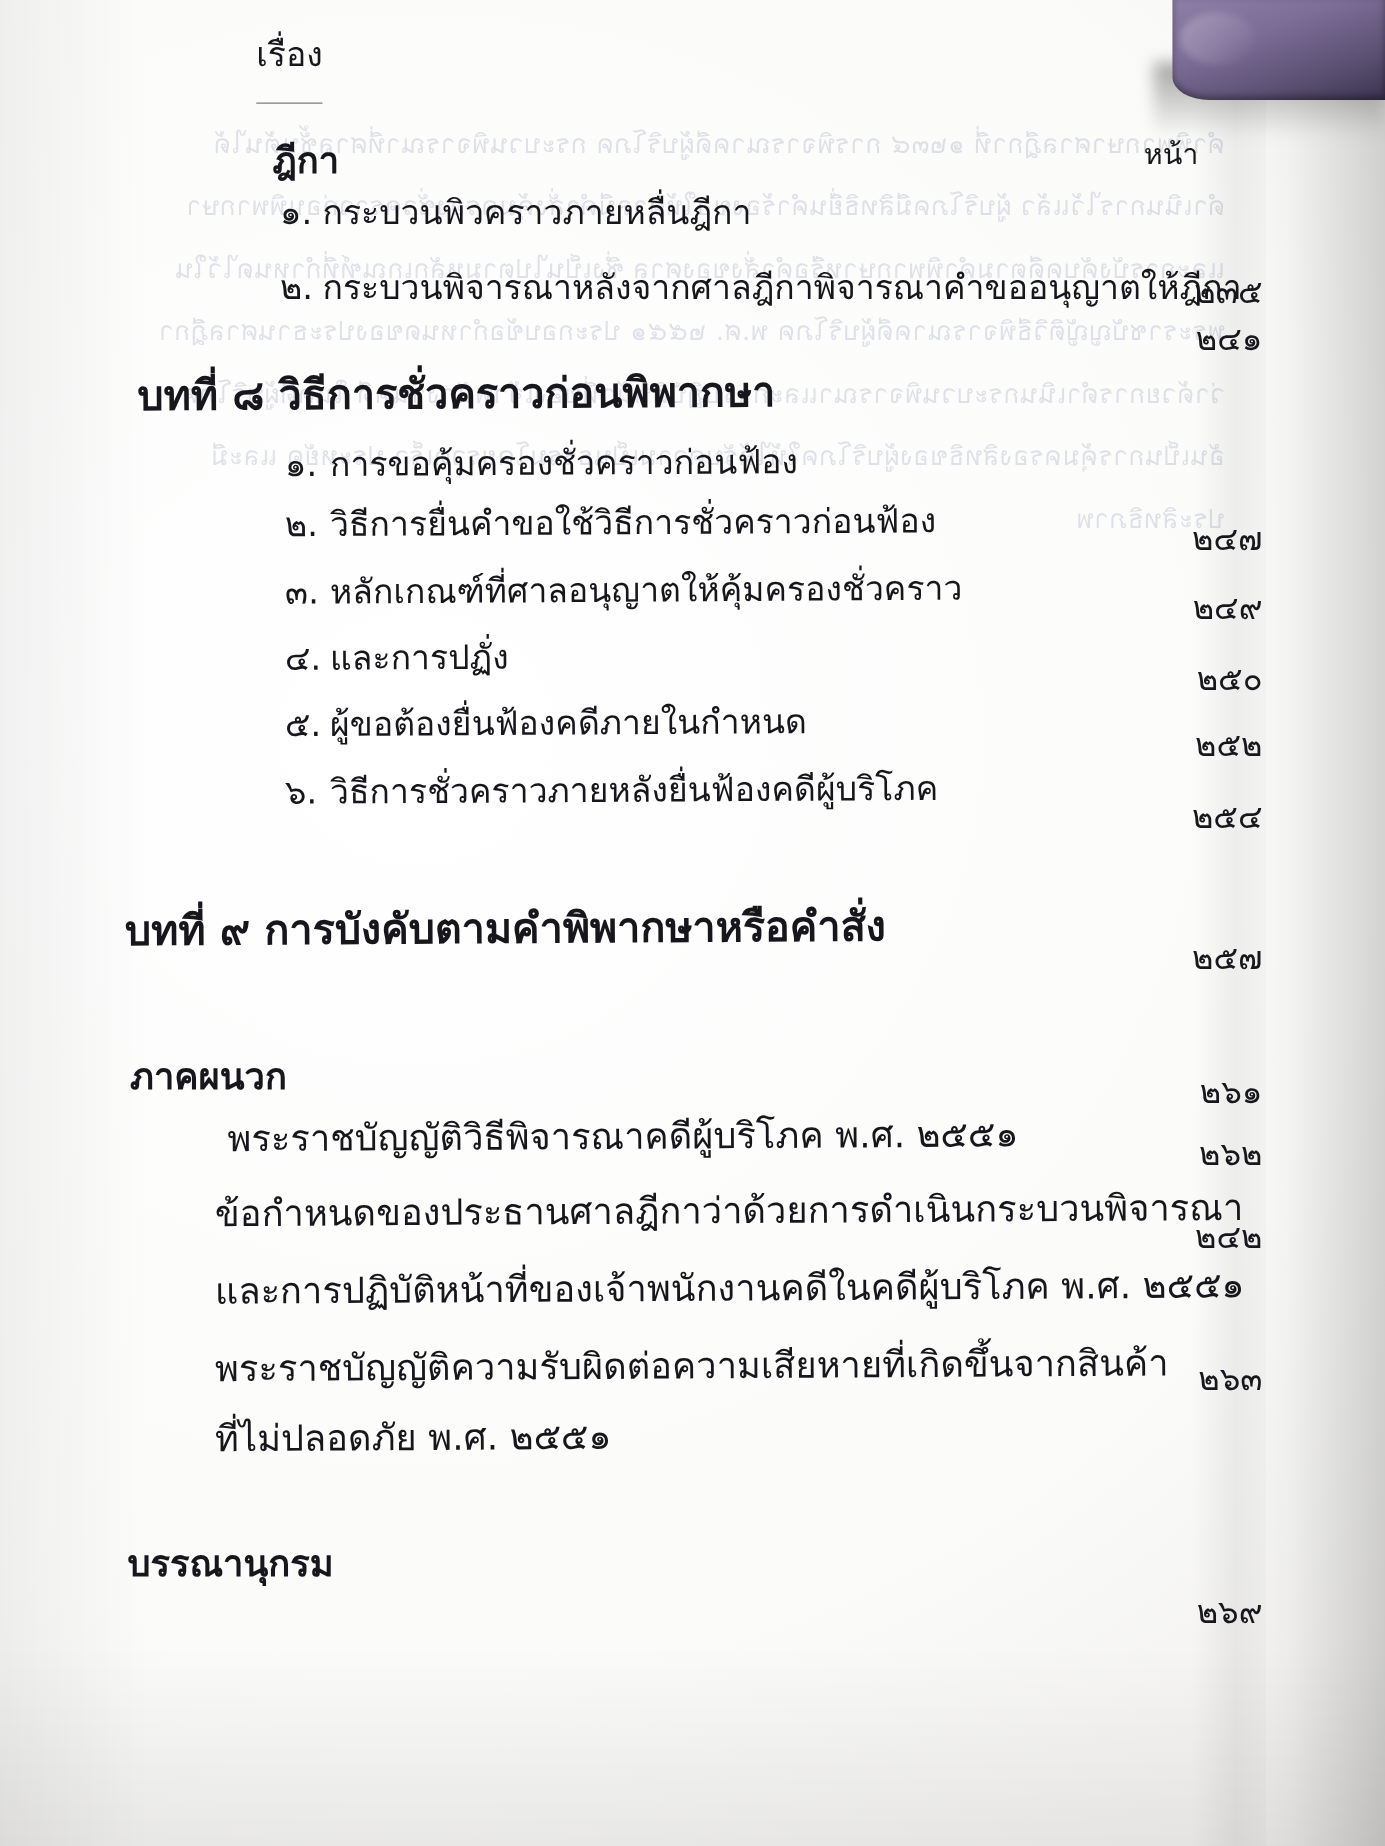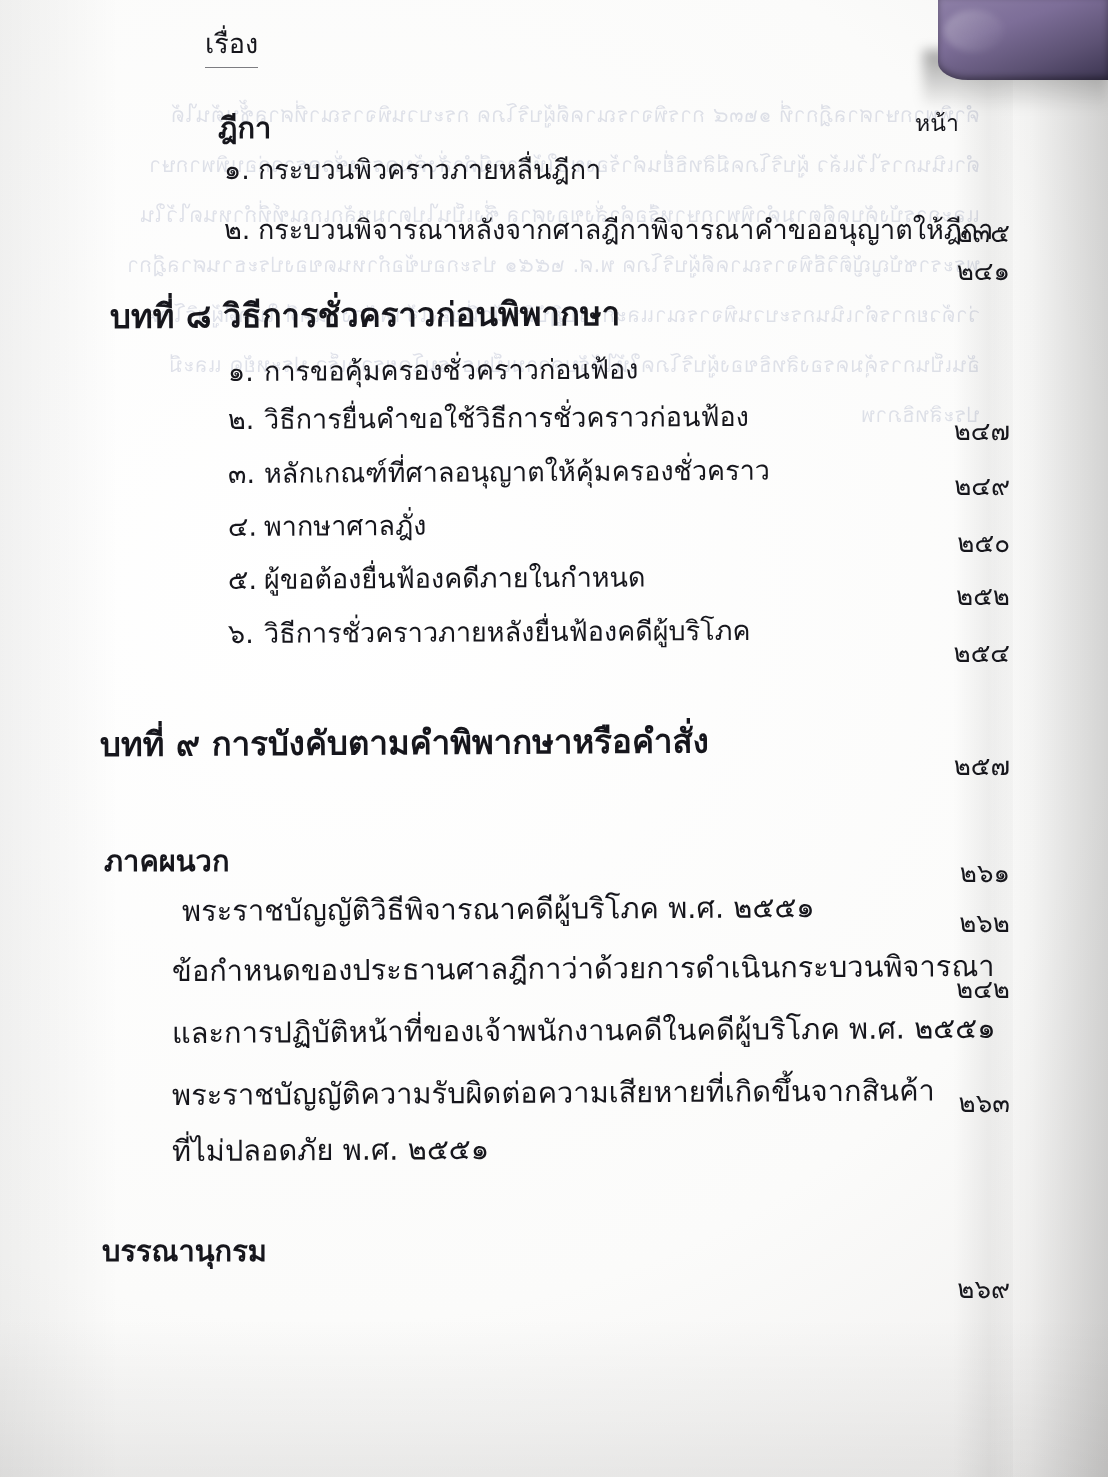--- a/index.html
+++ b/index.html
@@ -137,21 +137,21 @@
   }
 
   .head-small { font-size: 27px; }
   .head-bold  { font-size: 29px; font-weight: bold; }
   .chapter    { font-size: 33px; font-weight: bold; }
   .item       { font-size: 27px; }
   .appendix-line { font-size: 29px; }
 
   .underline-faint {
     border-bottom: 1.5px solid rgba(20,20,30,0.55);
-    padding-bottom: 2px;
+    padding-bottom: 17px;
   }
 
   .skew { transform: rotate(-0.35deg); transform-origin: left center; }
 </style>
 </head>
 <body>
 
 <div id="page">
 
   <div id="bleed">คำพิพากษาศาลฎีกาที่ ๑๒๓๔ การพิจารณาคดีผู้บริโภค กระบวนพิจารณาที่ศาลชั้นต้นได้ดำเนินการไว้แล้ว ผู้บริโภคมีสิทธิยื่นคำร้องขอให้ศาลมีคำสั่งคุ้มครองชั่วคราวก่อนพิพากษา และการบังคับคดีตามคำพิพากษาหรือคำสั่งของศาล ซึ่งเป็นไปตามหลักเกณฑ์ที่กำหนดไว้ในพระราชบัญญัติวิธีพิจารณาคดีผู้บริโภค พ.ศ. ๒๕๕๑ ประกอบข้อกำหนดของประธานศาลฎีกา ว่าด้วยการดำเนินกระบวนพิจารณาและการปฏิบัติหน้าที่ของเจ้าพนักงานคดี ในคดีผู้บริโภค อันเป็นการคุ้มครองสิทธิของผู้บริโภคให้ได้รับความเป็นธรรมโดยรวดเร็ว ประหยัด และมีประสิทธิภาพ</div>
@@ -189,21 +189,21 @@
     <div class="pg" style="top:410px;">๒๔๗</div>
 
     <div class="row skew" style="left:228px; top:452px;">
       <span class="txt item" style="width:36px;">๓.</span>
       <span class="txt item">หลักเกณฑ์ที่ศาลอนุญาตให้คุ้มครองชั่วคราว</span>
     </div>
     <div class="pg" style="top:465px;">๒๔๙</div>
 
     <div class="row skew" style="left:228px; top:505px;">
       <span class="txt item" style="width:36px;">๔.</span>
-      <span class="txt item">พากษาศาลฎั่ง</span>
+      <span class="txt item">และการปฏั่ง</span>
     </div>
     <div class="pg" style="top:522px;">๒๕๐</div>
 
     <div class="row skew" style="left:228px; top:558px;">
       <span class="txt item" style="width:36px;">๕.</span>
       <span class="txt item">ผู้ขอต้องยื่นฟ้องคดีภายในกำหนด</span>
     </div>
     <div class="pg" style="top:575px;">๒๕๒</div>
 
     <div class="row skew" style="left:228px; top:612px;">

